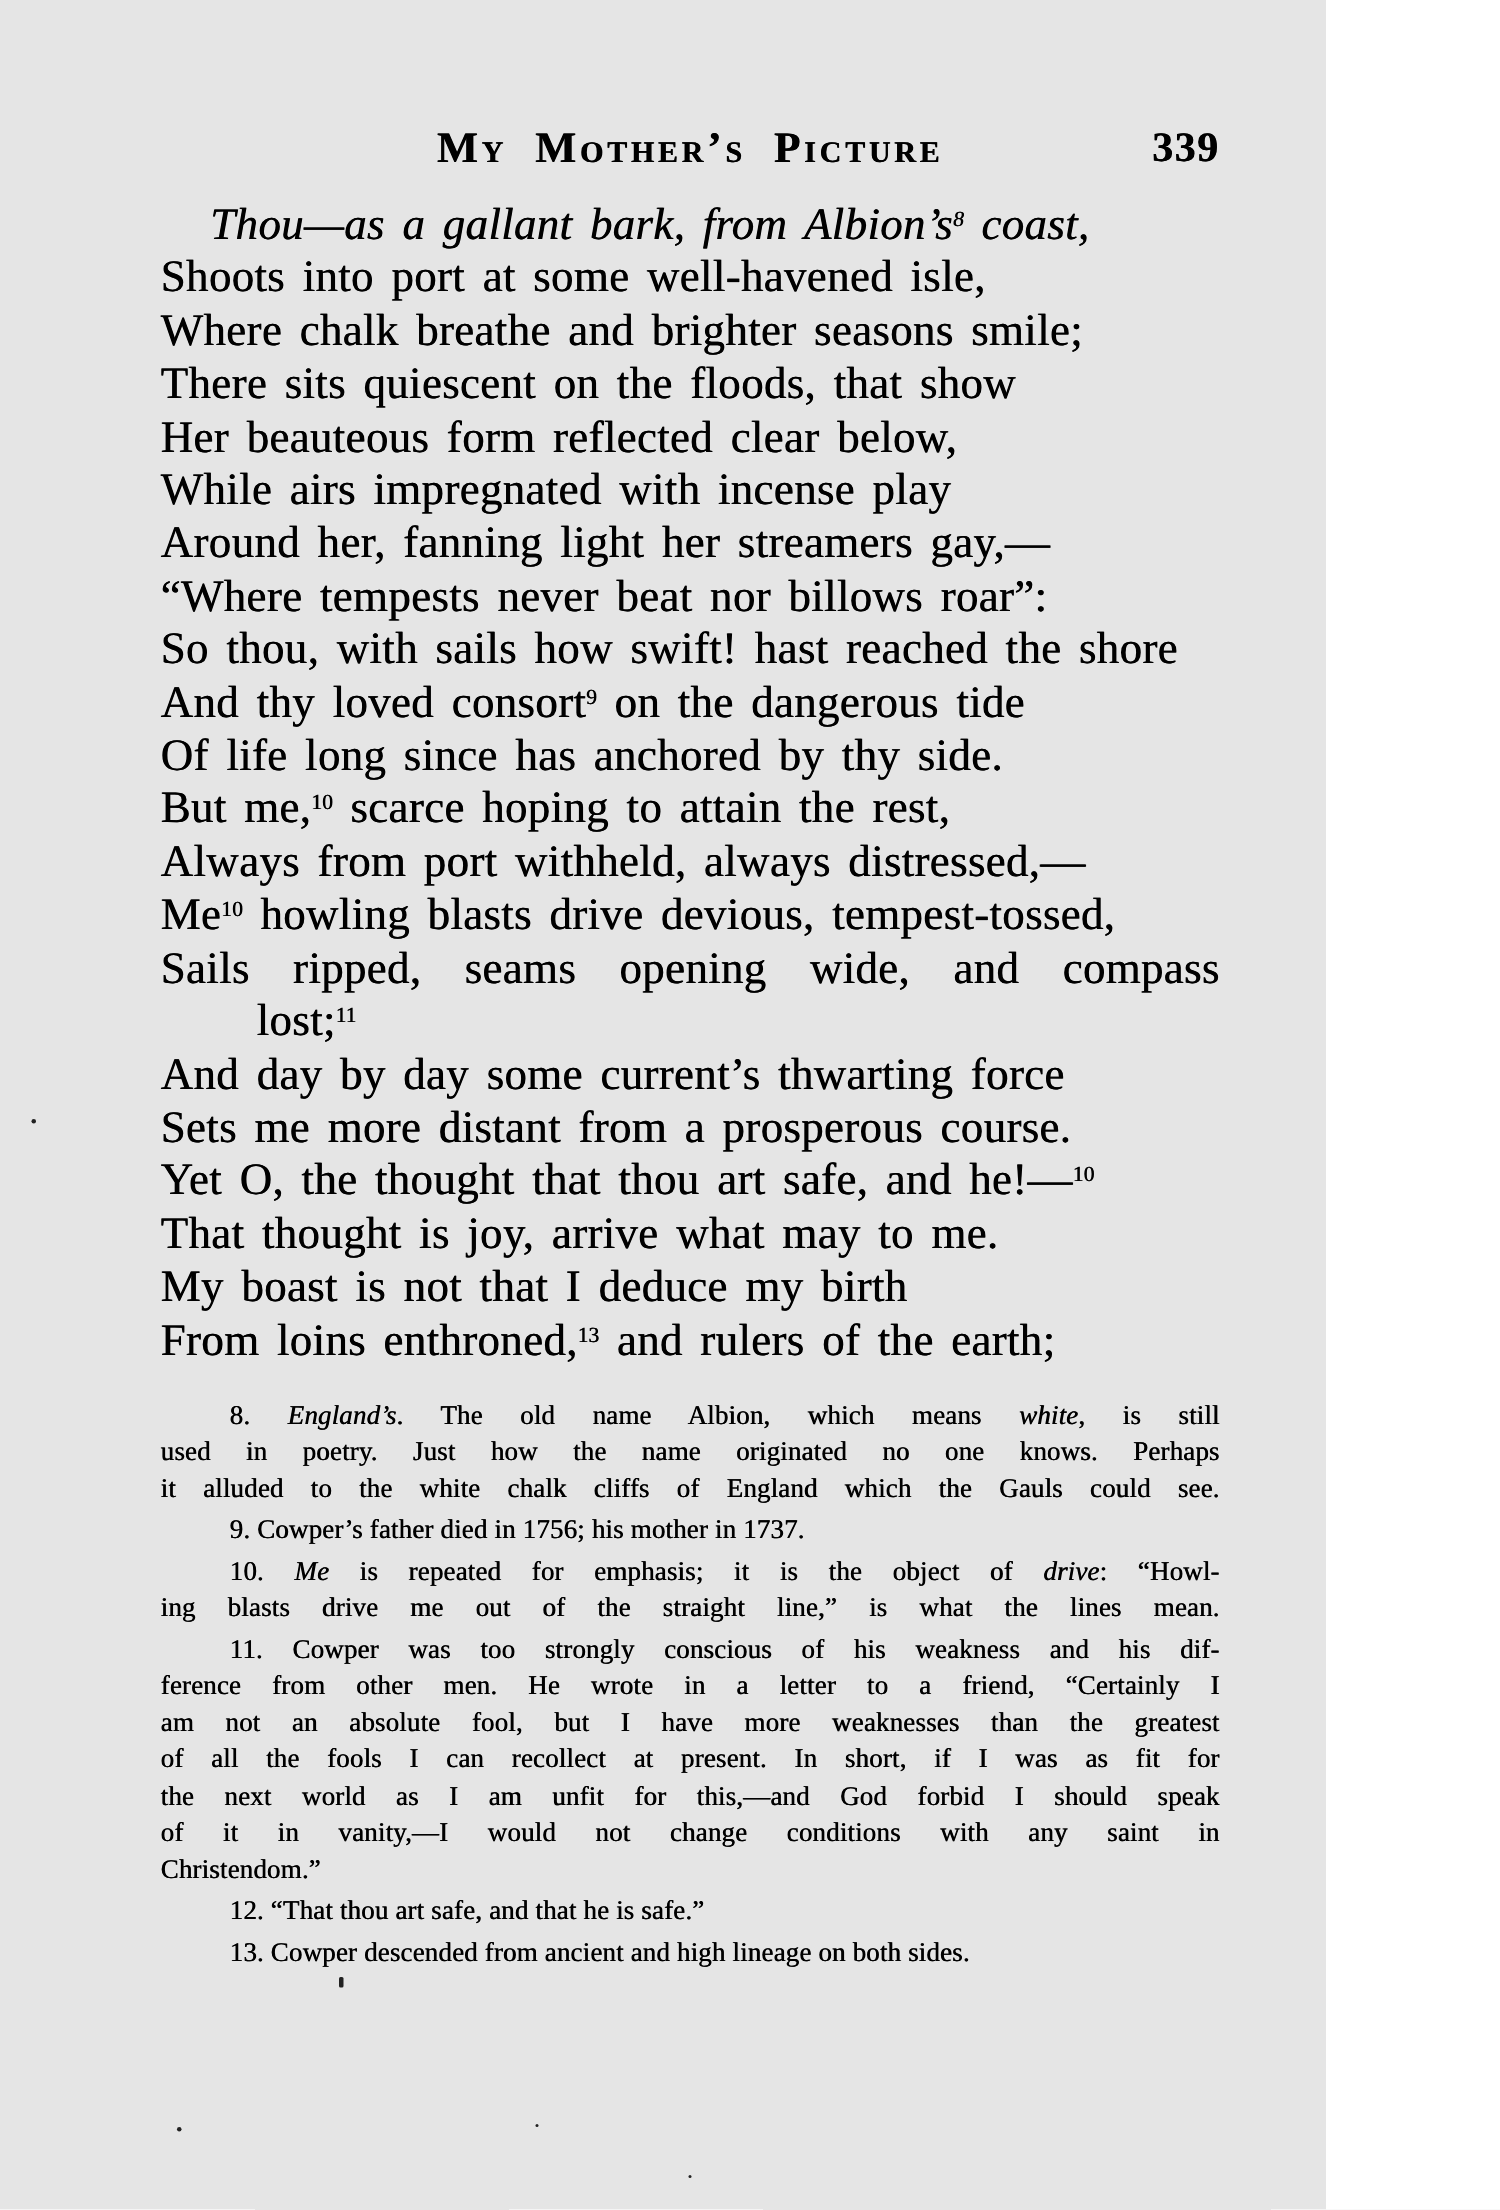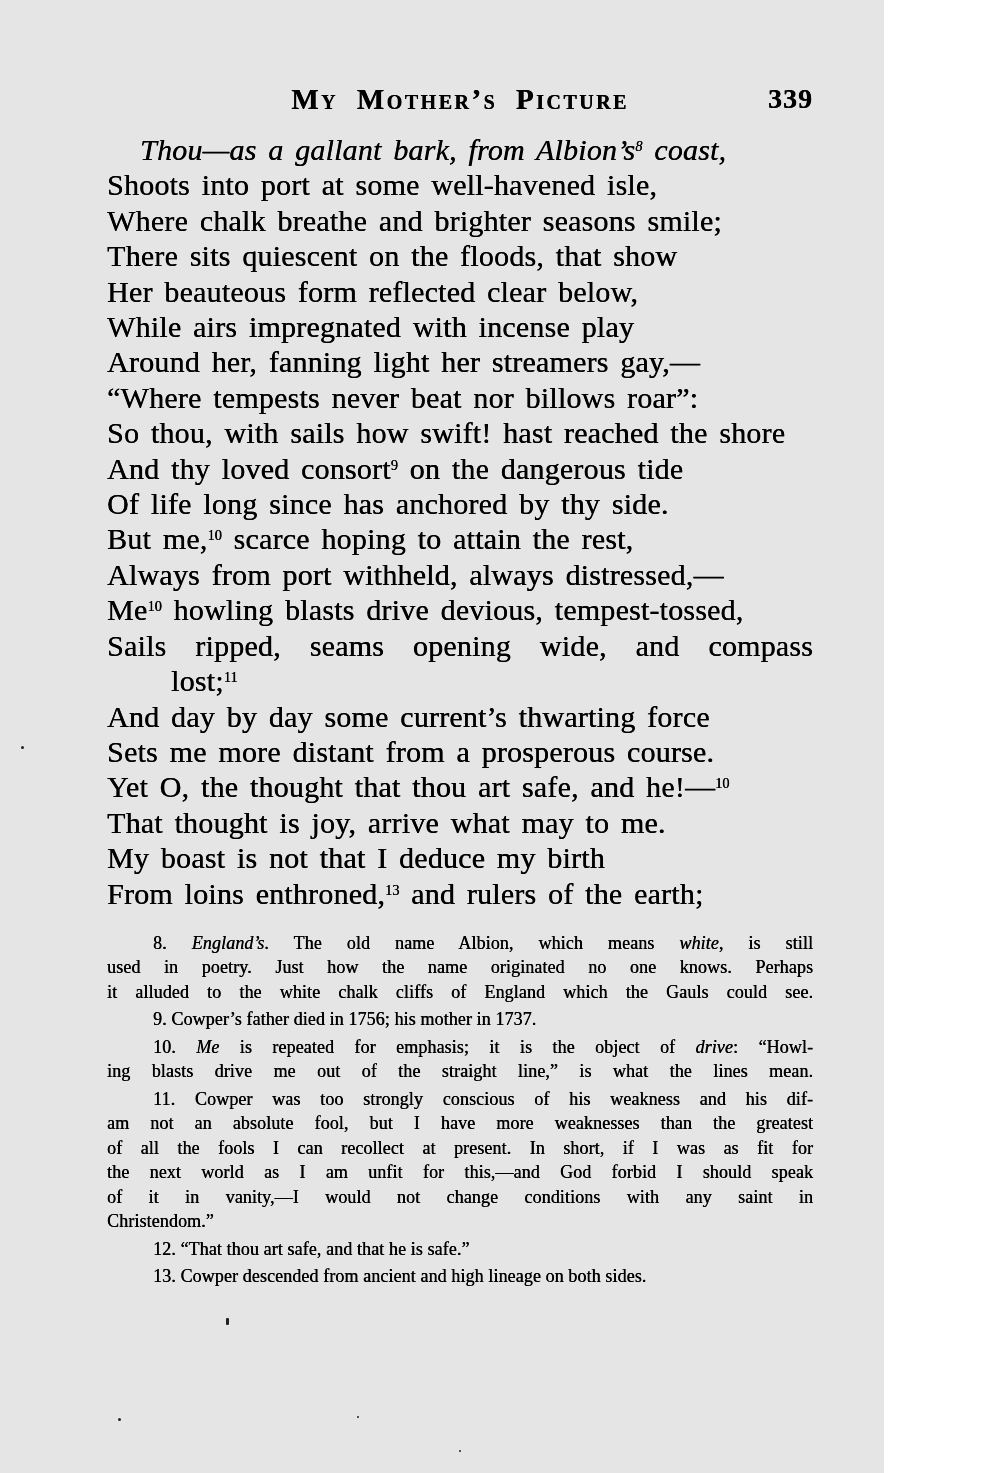--- a/index.html
+++ b/index.html
@@ -138,20 +138,21 @@
         </div>
         <div class="note">
           <div class="fn-line indent"><span>9. Cowper’s father died in 1756; his mother in 1737.</span></div>
         </div>
         <div class="note">
           <div class="fn-line just indent"><span>10. </span><span class="it">Me</span><span> is repeated for emphasis; it is the object of </span><span class="it">drive</span><span>:  “Howl-</span></div>
           <div class="fn-line just"><span>ing blasts drive me out of the straight line,” is what the lines mean.</span></div>
         </div>
         <div class="note">
           <div class="fn-line just indent"><span>11. Cowper was too strongly conscious of his weakness and his dif-</span></div>
+          <div class="fn-line just"><span>ference from other men.  He wrote in a letter to a friend, “Certainly I</span></div>
           <div class="fn-line just"><span>am not an absolute fool, but I have more weaknesses than the greatest</span></div>
           <div class="fn-line just"><span>of all the fools I can recollect at present.  In short, if I was as fit for</span></div>
           <div class="fn-line just"><span>the next world as I am unfit for this,—and God forbid I should speak</span></div>
           <div class="fn-line just"><span>of it in vanity,—I would not change conditions with any saint in</span></div>
           <div class="fn-line"><span>Christendom.”</span></div>
         </div>
         <div class="note">
           <div class="fn-line indent"><span>12. “That thou art safe, and that he is safe.”</span></div>
         </div>
         <div class="note">

